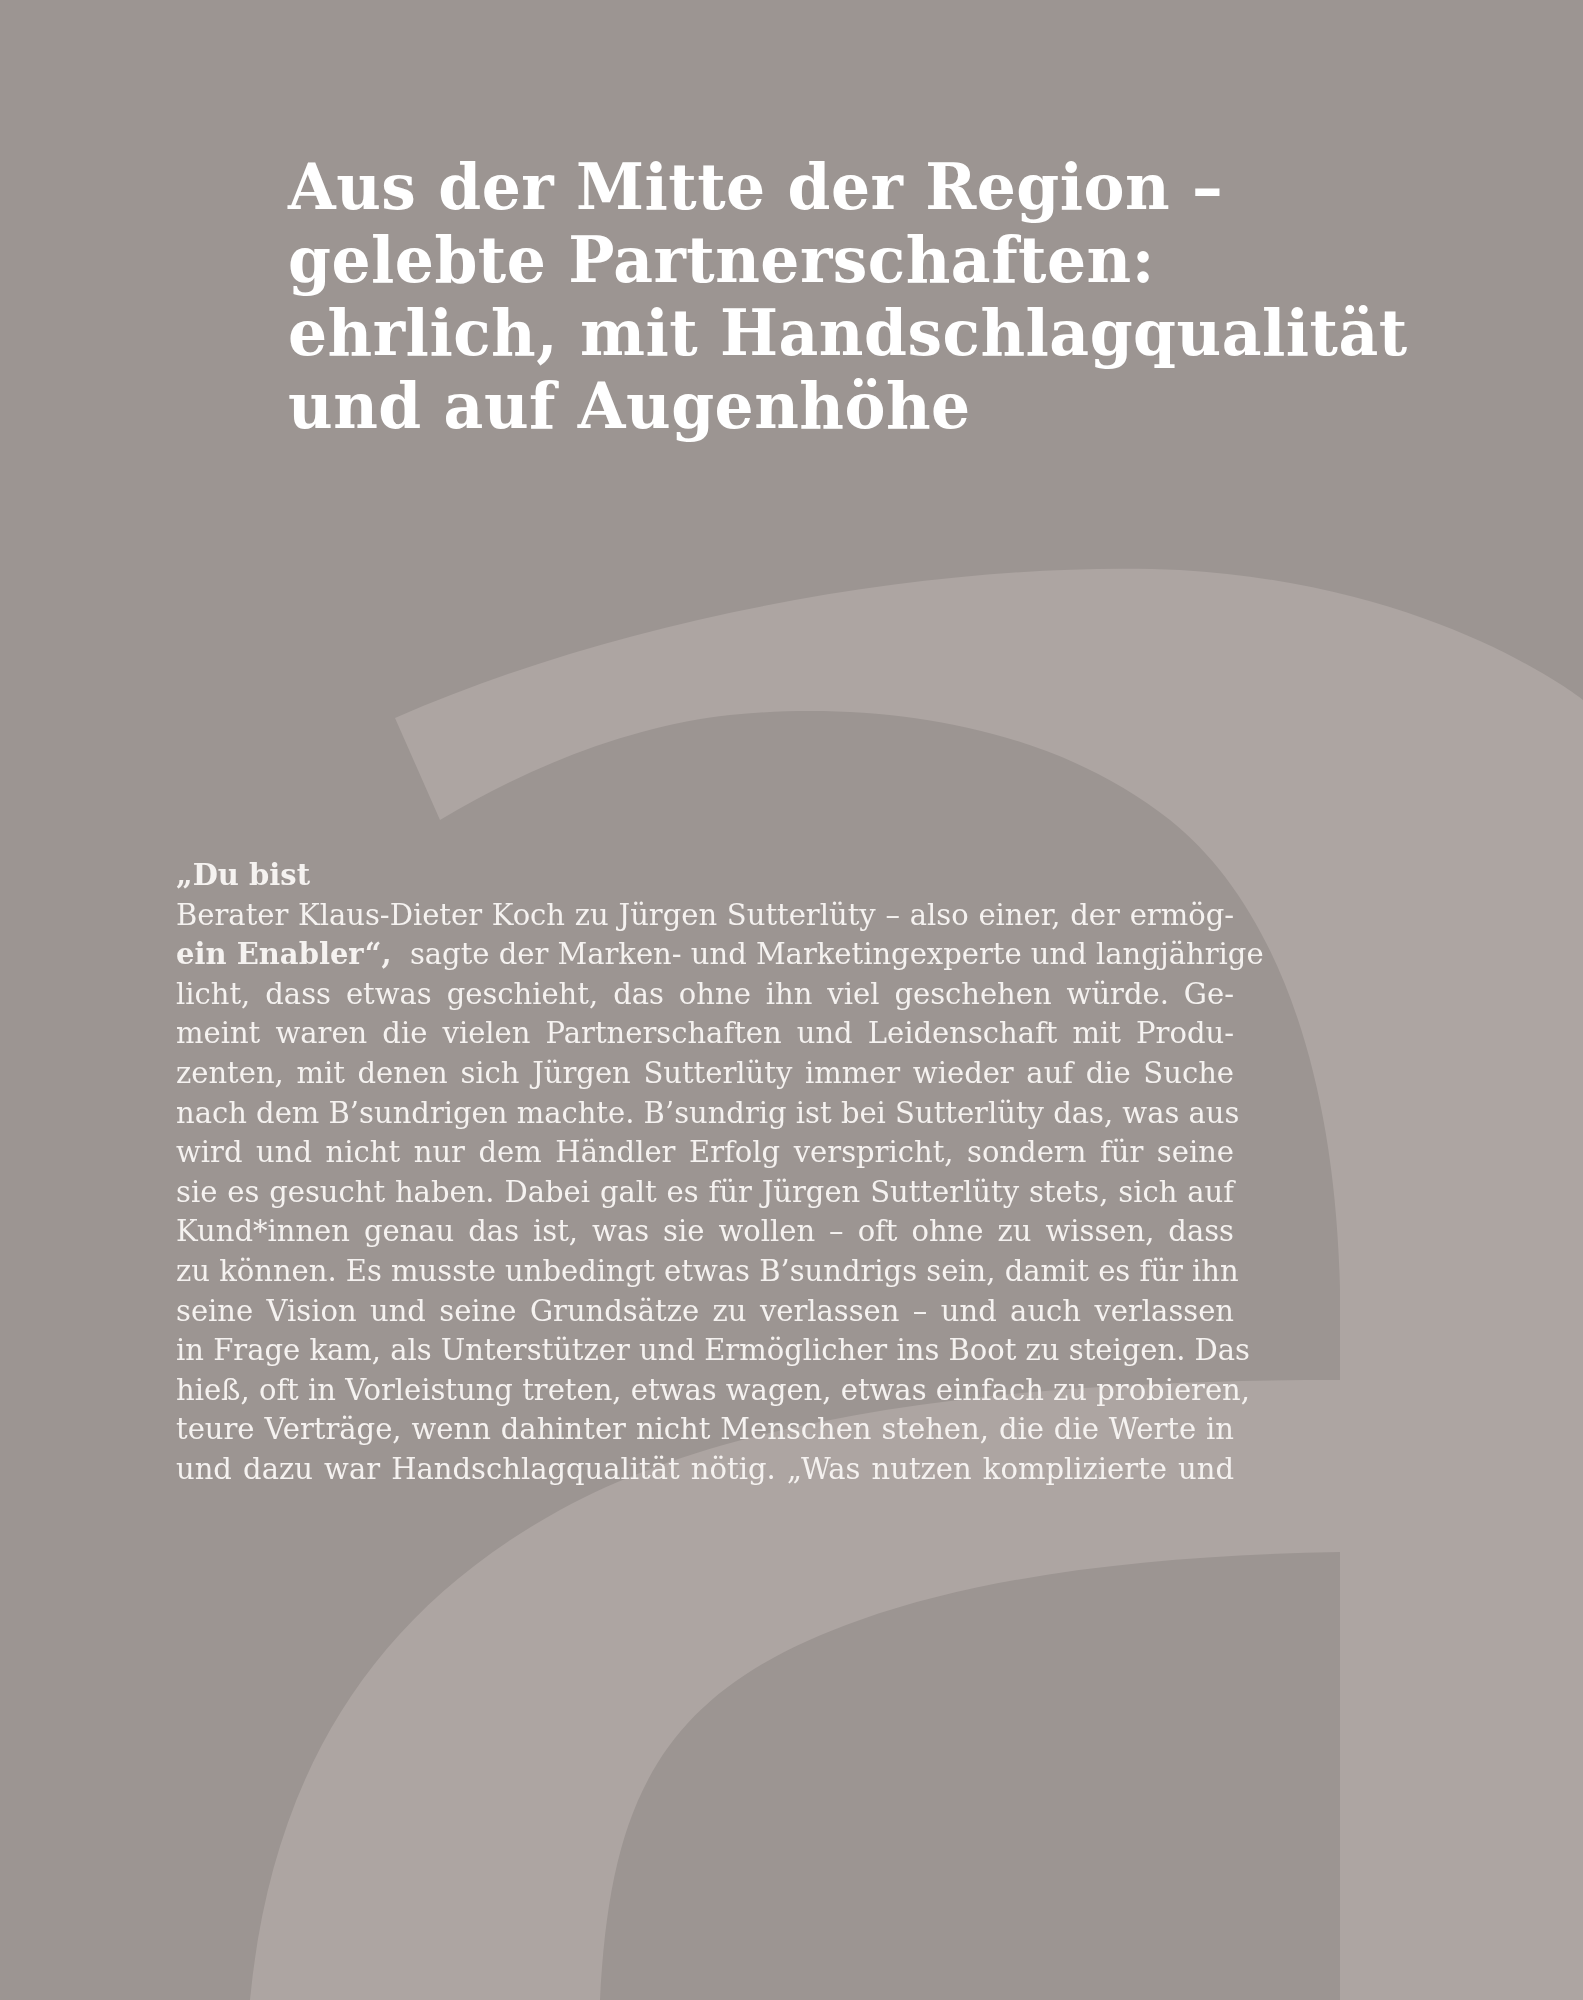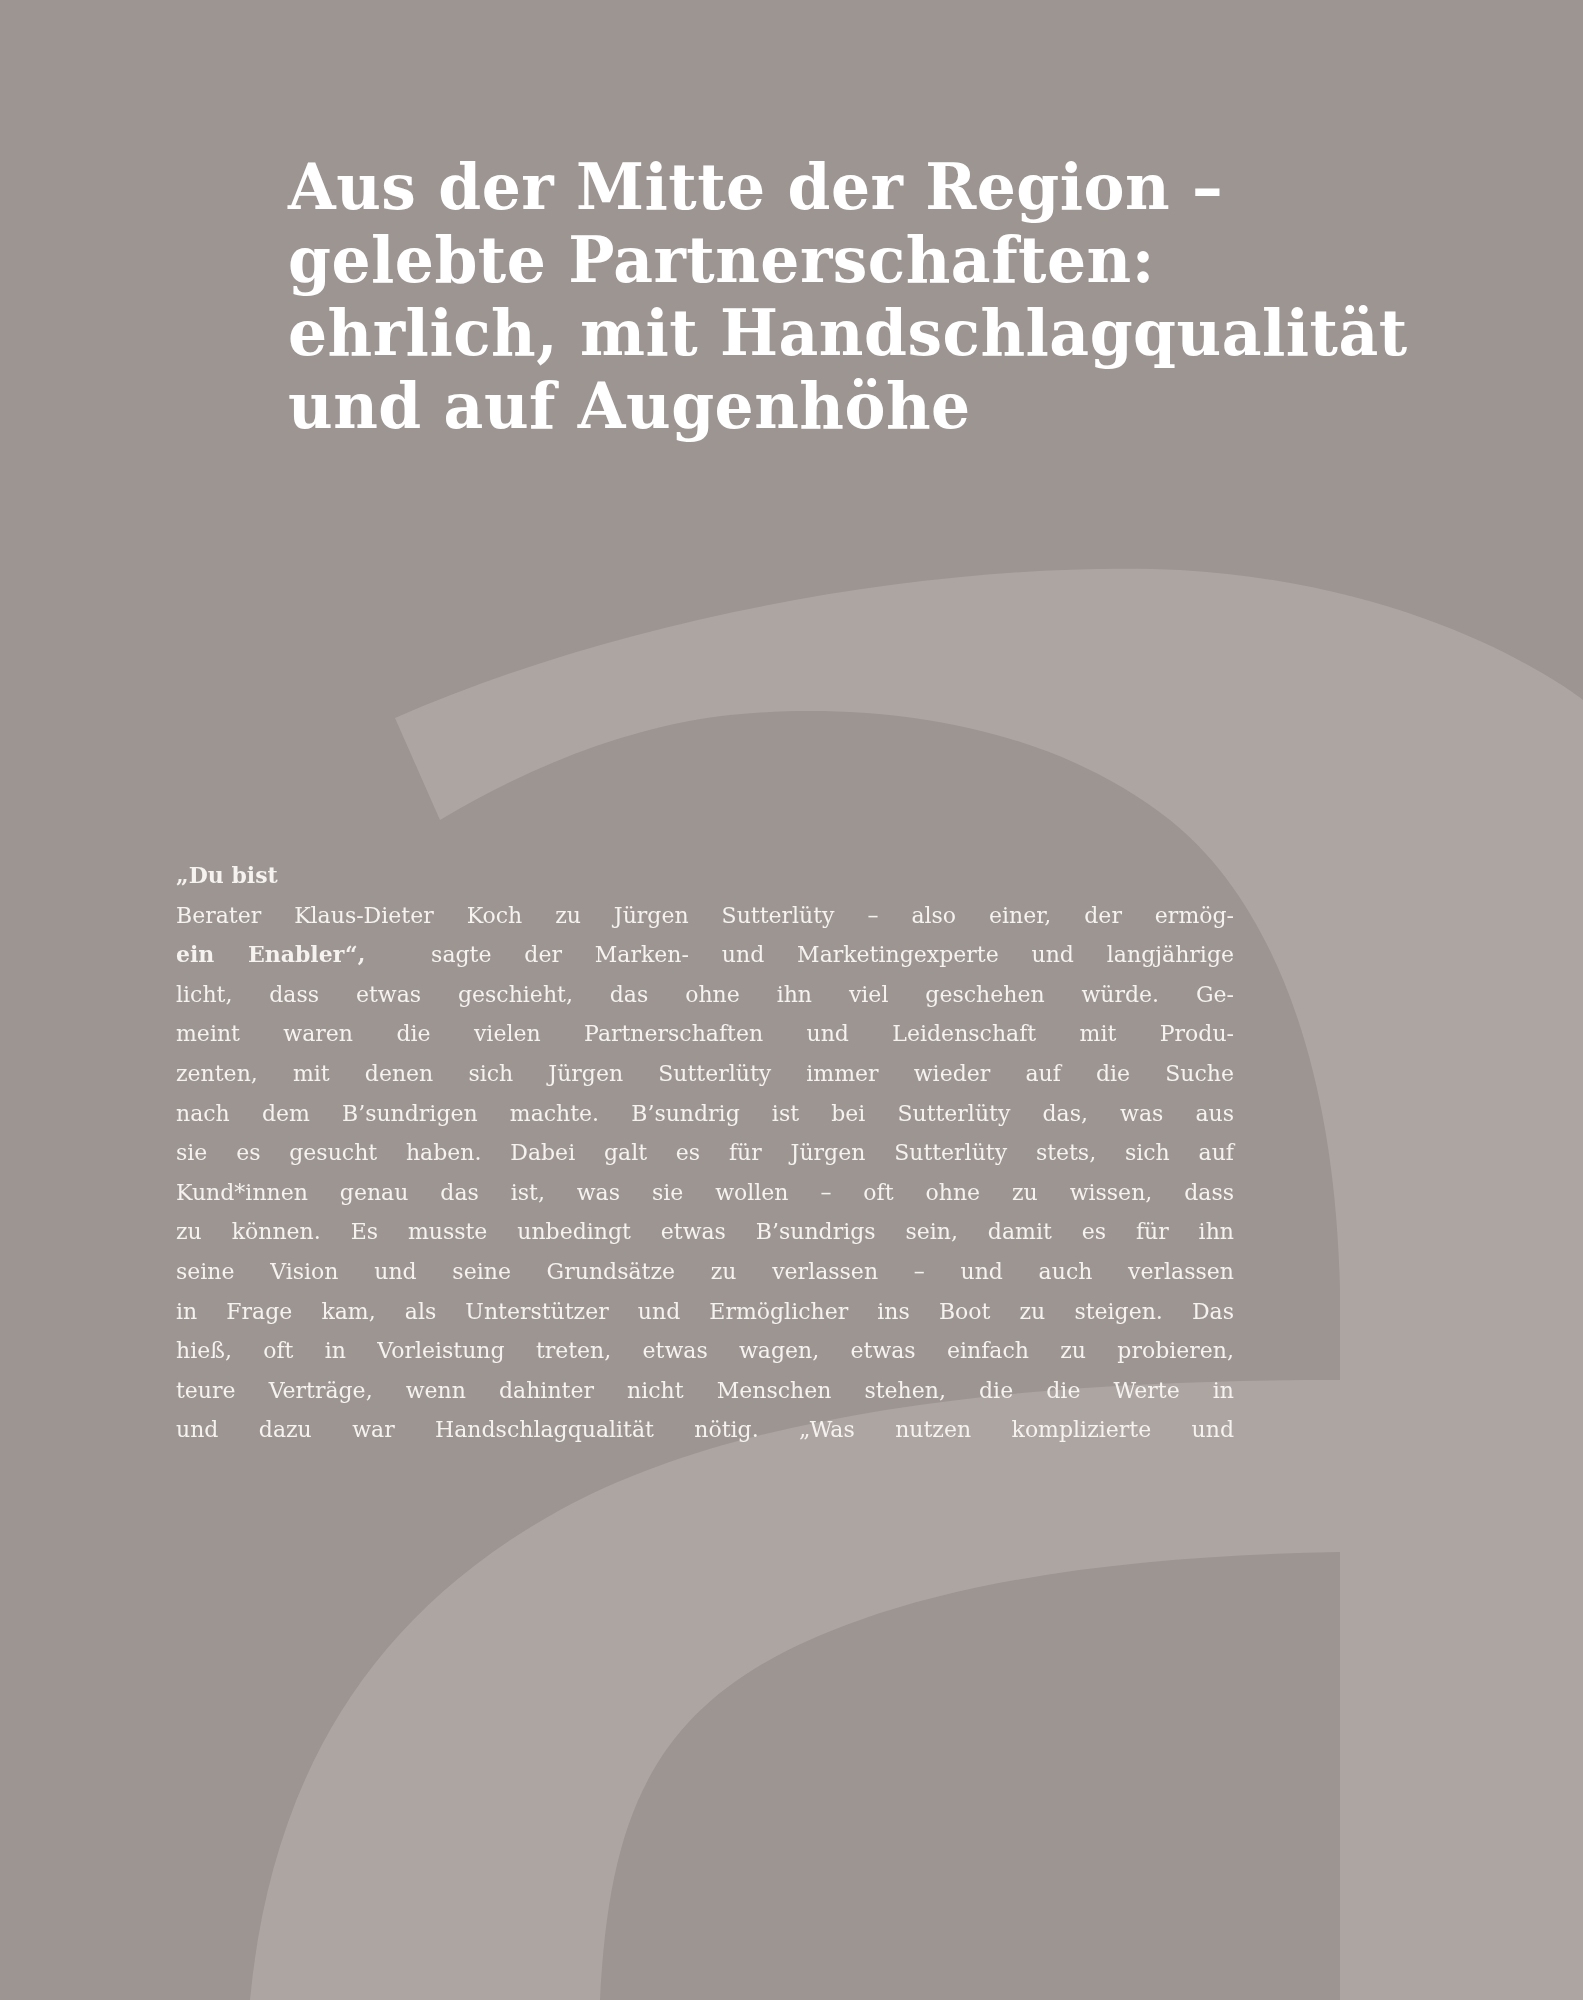--- a/index.html
+++ b/index.html
@@ -3,21 +3,21 @@
 <meta charset="utf-8">
 <style>
   html,body{margin:0;padding:0;}
   body{width:1583px;height:2000px;background:#9c9592;position:relative;overflow:hidden;}
   .bg-glyph{position:absolute;left:0;top:0;width:1583px;height:2000px;}
   .title{position:absolute;left:288px;top:150px;width:1290px;margin:0;
     font-family:"DejaVu Serif",serif;font-weight:bold;color:#ffffff;
     font-size:64px;line-height:73px;letter-spacing:0.5px;transform:scaleX(0.96);transform-origin:left top;}
   .title span{display:block;white-space:nowrap;}
   .body{position:absolute;left:176px;top:856px;width:1058px;
-    font-family:"DejaVu Serif",serif;color:#f5f2f0;font-size:22px;line-height:39.6px;}
+    font-family:"DejaVu Serif",serif;color:#f5f2f0;font-size:29px;line-height:39.6px;}
   .body .line{display:block;white-space:nowrap;text-align:justify;text-align-last:justify;}
   .body .lead{font-weight:bold;}
   .body .first{display:block;white-space:nowrap;}
 </style>
 </head>
 <body>
 
 <svg class="bg-glyph" viewBox="0 0 1583 2000" xmlns="http://www.w3.org/2000/svg">
 
   <path fill="#ada5a2" d="
@@ -47,20 +47,21 @@
 </h1>
 
 <div class="body">
   <span class="first lead">„Du bist</span>
   <span class="line">Berater Klaus-Dieter Koch zu Jürgen Sutterlüty – also einer, der ermög-</span>
   <span class="line"><b class="lead">ein Enabler“,</b>&nbsp;&nbsp;<span>sagte der Marken- und Marketingexperte und langjährige</span></span>
   <span class="line">licht, dass etwas geschieht, das ohne ihn viel geschehen würde. Ge-</span>
   <span class="line">meint waren die vielen Partnerschaften und Leidenschaft mit Produ-</span>
   <span class="line">zenten, mit denen sich Jürgen Sutterlüty immer wieder auf die Suche</span>
   <span class="line">nach dem B’sundrigen machte. B’sundrig ist bei Sutterlüty das, was aus</span>
+  <span class="line">wird und nicht nur dem Händler Erfolg verspricht, sondern für seine</span>
   <span class="line">sie es gesucht haben. Dabei galt es für Jürgen Sutterlüty stets, sich auf</span>
   <span class="line">Kund*innen genau das ist, was sie wollen – oft ohne zu wissen, dass</span>
   <span class="line">zu können. Es musste unbedingt etwas B’sundrigs sein, damit es für ihn</span>
   <span class="line">seine Vision und seine Grundsätze zu verlassen – und auch verlassen</span>
   <span class="line">in Frage kam, als Unterstützer und Ermöglicher ins Boot zu steigen. Das</span>
   <span class="line">hieß, oft in Vorleistung treten, etwas wagen, etwas einfach zu probieren,</span>
   <span class="line">teure Verträge, wenn dahinter nicht Menschen stehen, die die Werte in</span>
   <span class="line">und dazu war Handschlagqualität nötig. „Was nutzen komplizierte und</span>
 </div>
 

